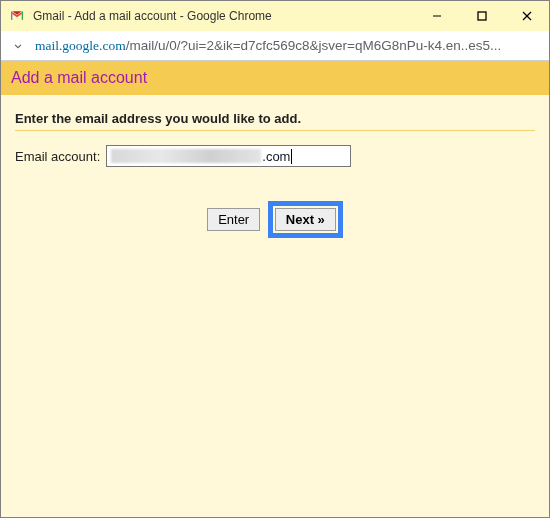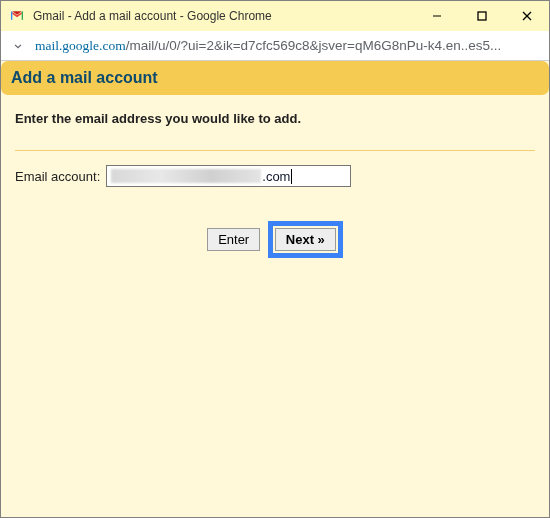--- a/index.html
+++ b/index.html
@@ -41,33 +41,32 @@
   .url { font-size: 13.5px; color: #5f6368; white-space: nowrap; overflow: hidden; text-overflow: ellipsis; flex:1; }
   .url .host { color: #0369a1; font-family: Liberation Serif, serif; }
   .page {
     background: #fff8d9;
     height: calc(518px - 30px - 30px - 2px);
     position: relative;
   }
   .header {
     background: #f6cb52;
     padding: 8px 10px;
-    font-weight: bold;
+    font-weight: normal;
     font-size: 16px;
-    color: #0c4a6e;
-    border-radius: 7px;
+    color: #a21caf;
   }
   .content {
     padding: 10px 14px;
   }
   .prompt {
     font-weight: bold;
     font-size: 13px;
     color: #222;
-    padding: 6px 0 24px 0;
+    padding: 6px 0 4px 0;
     border-bottom: 1px solid #f0d070;
     margin-bottom: 14px;
   }
   .row { display: flex; align-items: center; }
   .label { margin-right: 6px; color: #222; }
   .blur-part {
     display: inline-block;
     width: 150px; height: 14px;
     vertical-align: middle;
     background: linear-gradient(90deg,#d8d8d8,#e8e8e8,#d0d0d0,#e4e4e4);

